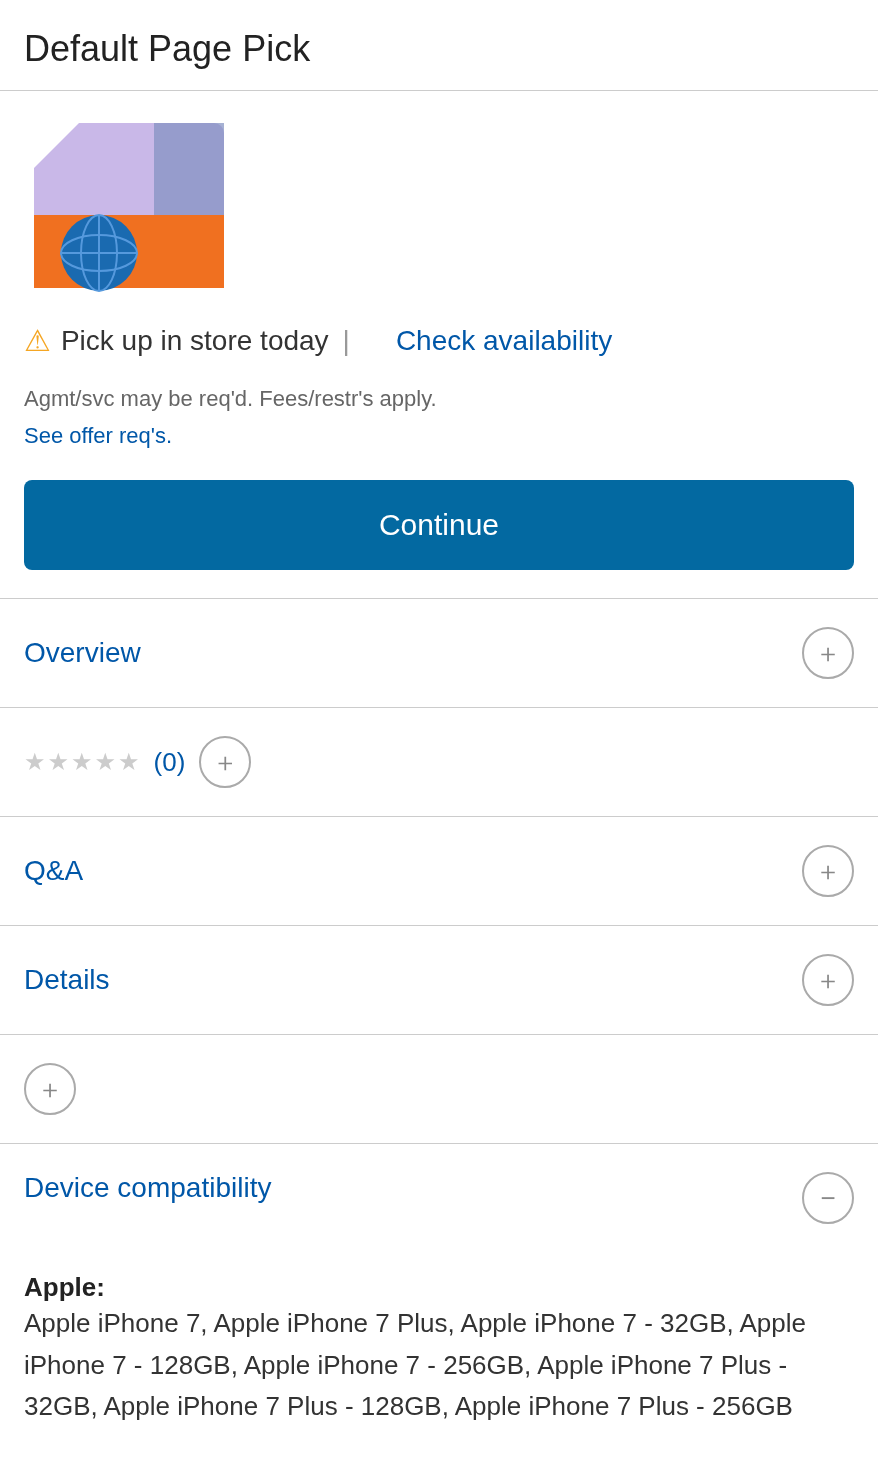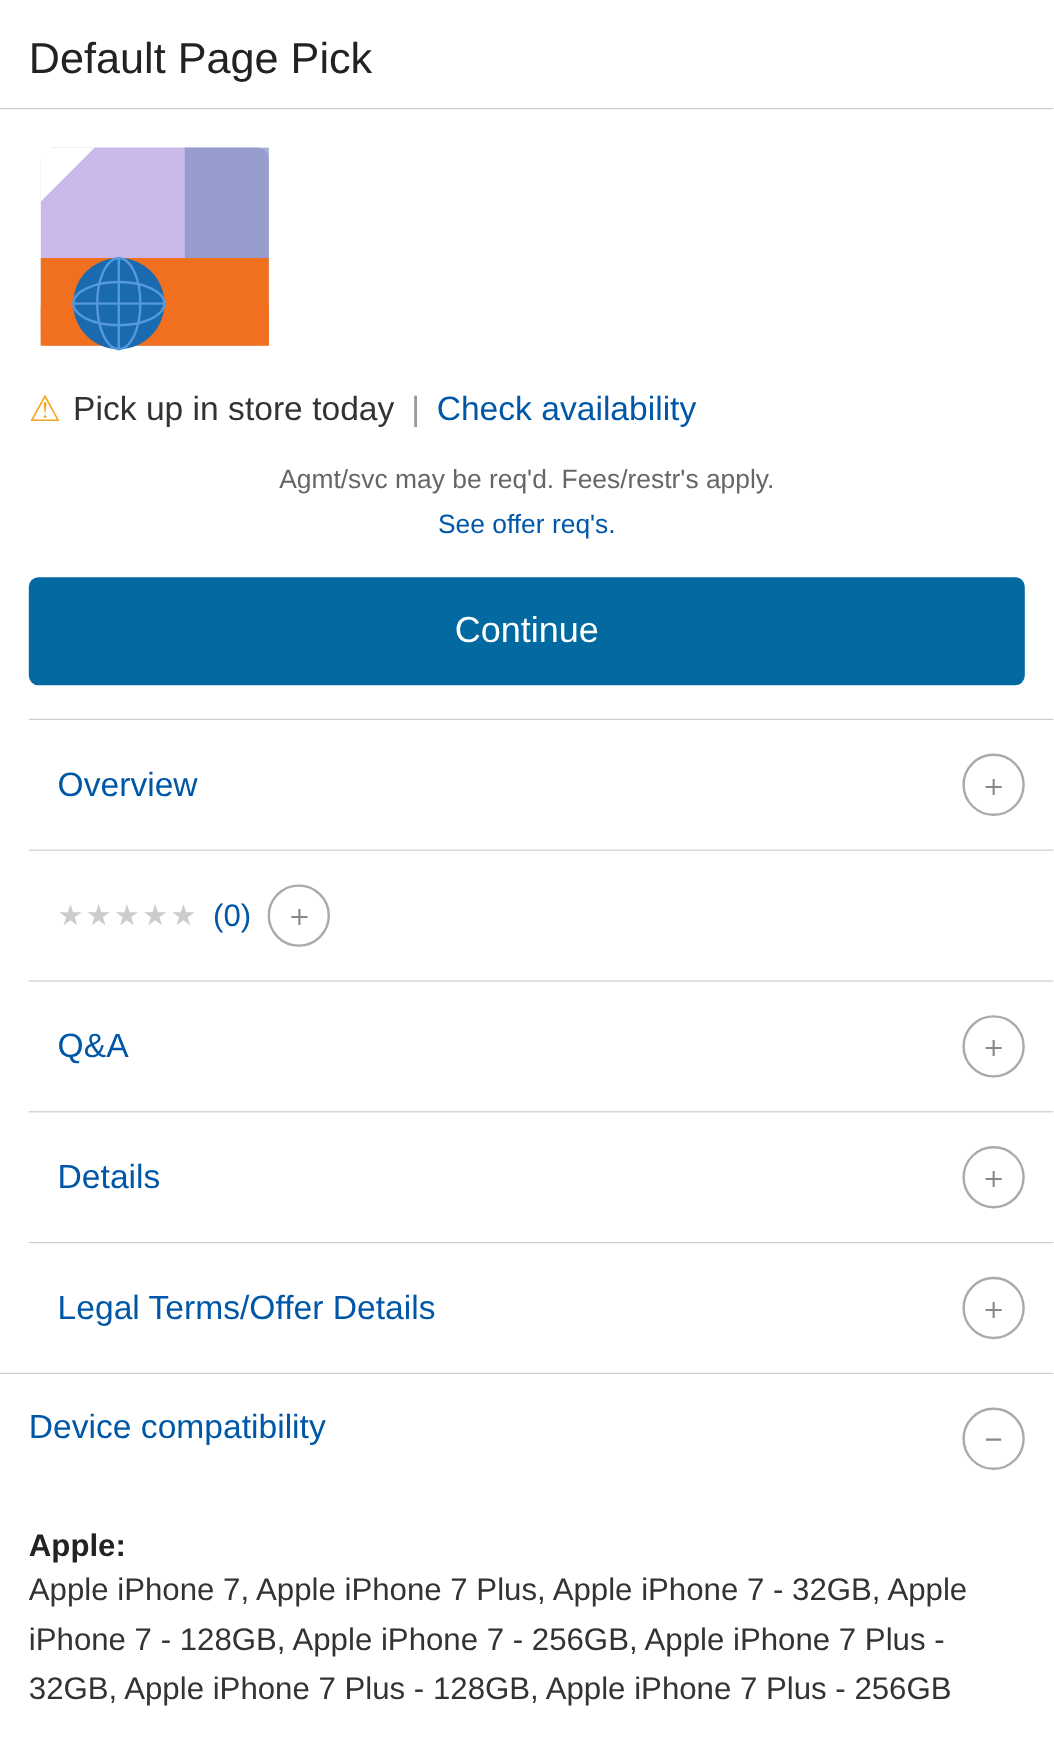--- a/index.html
+++ b/index.html
@@ -56,24 +56,24 @@
 
     .pipe {
       color: #999;
       margin: 0 4px;
     }
 
     .check-availability-link {
       color: #0057a8;
       text-decoration: none;
       font-size: 28px;
+      margin-left: 32px;
     }
 
     .disclaimer-section {
-      text-align: center;
       padding: 16px 24px 8px 24px;
       font-size: 22px;
       color: #666;
       line-height: 1.5;
     }
 
     .offer-link {
       color: #0057a8;
       text-decoration: none;
       display: block;
@@ -90,21 +90,20 @@
       font-weight: 400;
       border: none;
       border-radius: 8px;
       padding: 28px 20px;
       cursor: pointer;
       text-align: center;
     }
 
     .accordion-section {
       margin-top: 28px;
-      padding-left: 24px;
     }
 
     .accordion-item {
       border-top: 1px solid #ccc;
       padding: 28px 24px;
       display: flex;
       align-items: center;
       justify-content: space-between;
       cursor: pointer;
     }
@@ -277,21 +276,20 @@
   <div class="accordion-item">
     <span class="accordion-label">Details</span>
     <div class="accordion-right">
       <div class="circle-btn">
         <span class="circle-btn-icon">＋</span>
       </div>
     </div>
   </div>
 
   <div class="accordion-item">
-    <span class="accordion-label">Legal Terms/Offer Details</span>
     <div class="accordion-right">
       <div class="circle-btn">
         <span class="circle-btn-icon">＋</span>
       </div>
     </div>
   </div>
 
 </div>
 
 <div class="device-compat-section">

